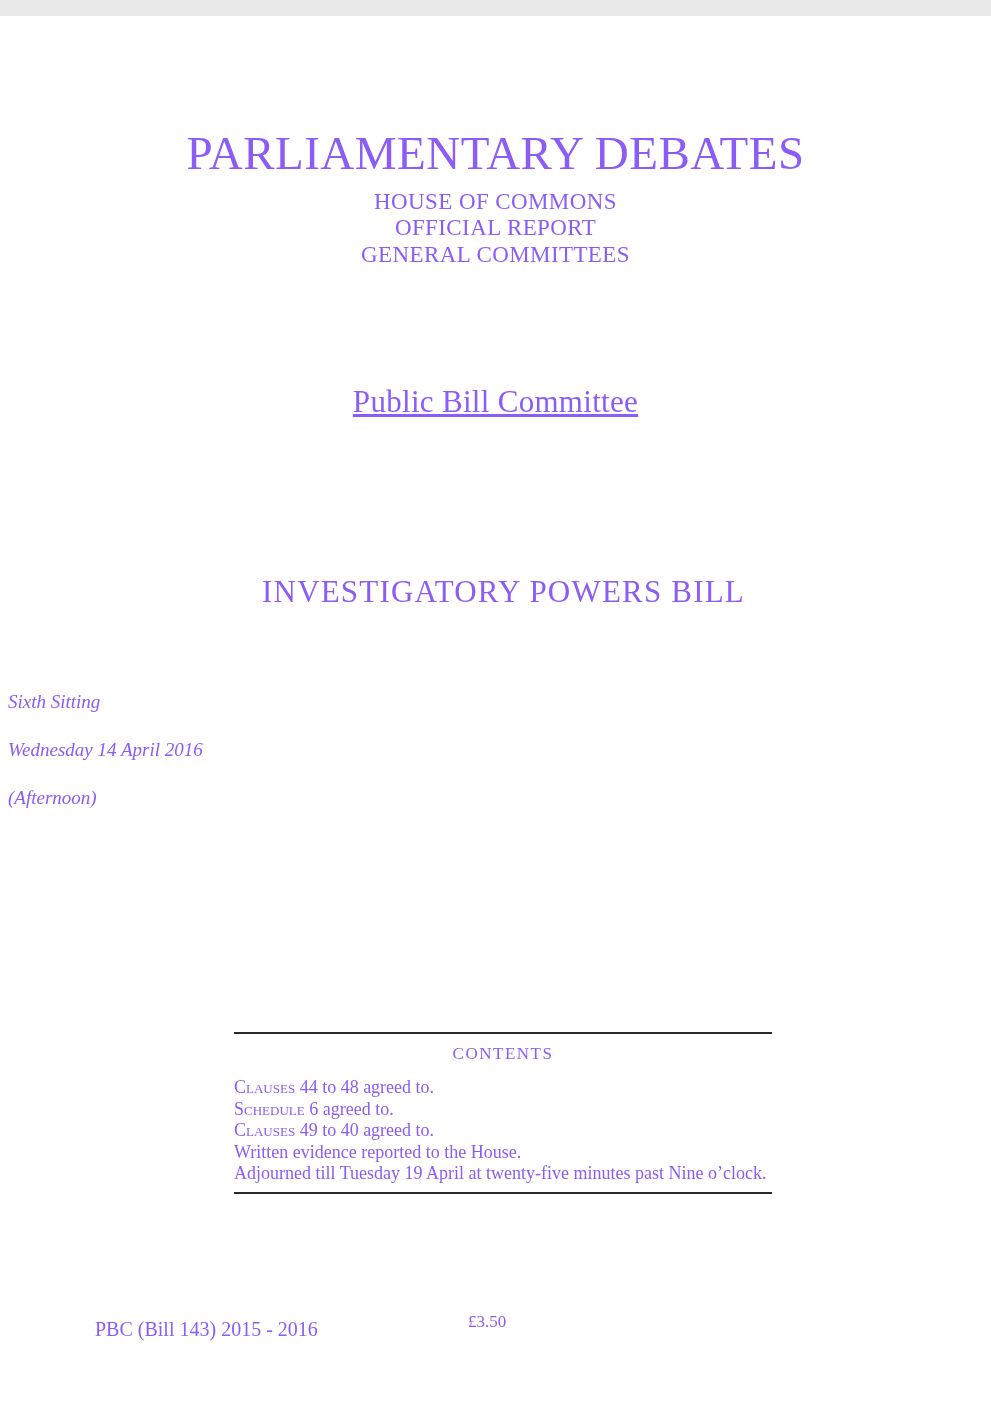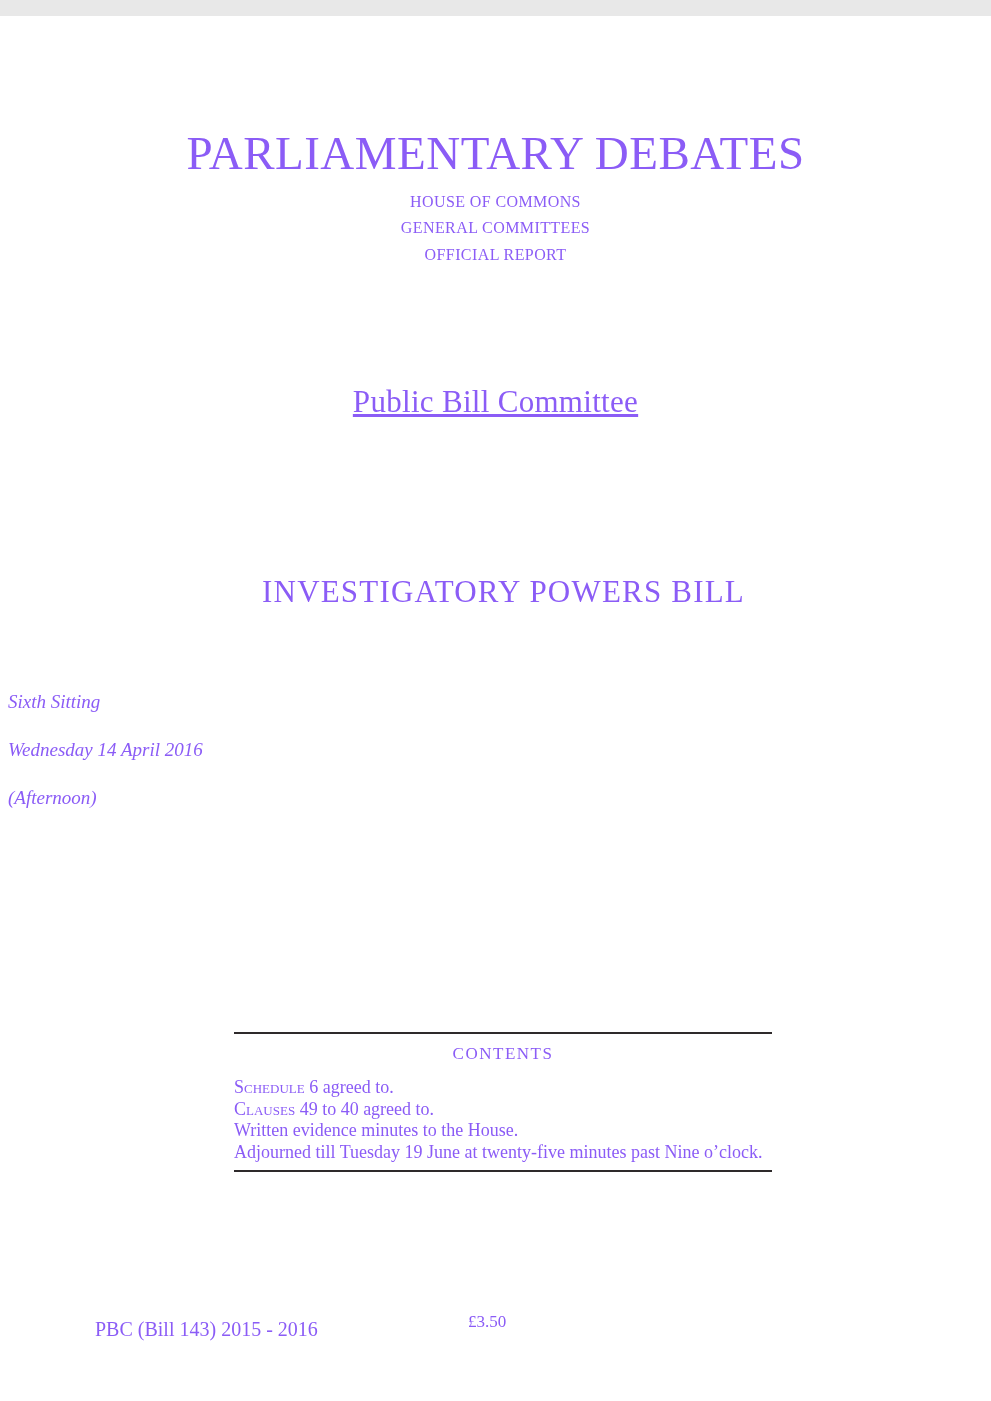--- a/index.html
+++ b/index.html
@@ -26,21 +26,21 @@
     text-align: center;
   }
   .masthead h1 {
     font-size: 47px;
     font-weight: normal;
     letter-spacing: 0.5px;
     line-height: 1.1;
   }
   .masthead .subtitles {
     margin-top: 9px;
-    font-size: 16px;
+    font-size: 23px;
     line-height: 26.5px;
     letter-spacing: 0.4px;
   }
 
   
   .committee {
     position: absolute;
     top: 368px;
     left: 0;
     width: 100%;
@@ -117,43 +117,44 @@
 </style>
 </head>
 <body>
 
 <div class="page">
 
   <header class="masthead">
     <h1>PARLIAMENTARY DEBATES</h1>
     <div class="subtitles">
       <div>HOUSE OF COMMONS</div>
+      <div>OFFICIAL REPORT</div>
       <div>GENERAL COMMITTEES</div>
-      <div>OFFICIAL REPORT</div>
     </div>
   </header>
 
   <div class="committee">Public Bill Committee</div>
 
   <div class="bill-title">INVESTIGATORY POWERS BILL</div>
 
   <div class="sitting">
     <div class="sitting-line">Sixth Sitting</div>
     <div class="sitting-line">Wednesday 14 April 2016</div>
     <div class="sitting-line">(Afternoon)</div>
   </div>
 
   <section class="contents-box">
     <div class="rule rule-top"></div>
     <div class="contents-title">CONTENTS</div>
     <div class="contents-list">
+      <div class="contents-item"><span class="sc">Clauses</span><span> 44 to 48 agreed to.</span></div>
       <div class="contents-item"><span class="sc">Schedule</span><span> 6 agreed to.</span></div>
       <div class="contents-item"><span class="sc">Clauses</span><span> 49 to 40 agreed to.</span></div>
-      <div class="contents-item"><span class="sc"></span><span>Written evidence minutes to the House.</span></div>
-      <div class="contents-item"><span class="sc"></span><span>Adjourned till Tuesday 19 June at twenty-five minutes past Nine o’clock.</span></div>
+      <div class="contents-item"><span class="sc"></span><span>Written evidence reported to the House.</span></div>
+      <div class="contents-item"><span class="sc"></span><span>Adjourned till Tuesday 19 April at twenty-five minutes past Nine o’clock.</span></div>
     </div>
     <div class="rule rule-bottom"></div>
   </section>
 
   <div class="footer-ref">PBC (Bill 143) 2015 - 2016</div>
 
   <div class="footer-price">£3.50</div>
 
 </div>
 

